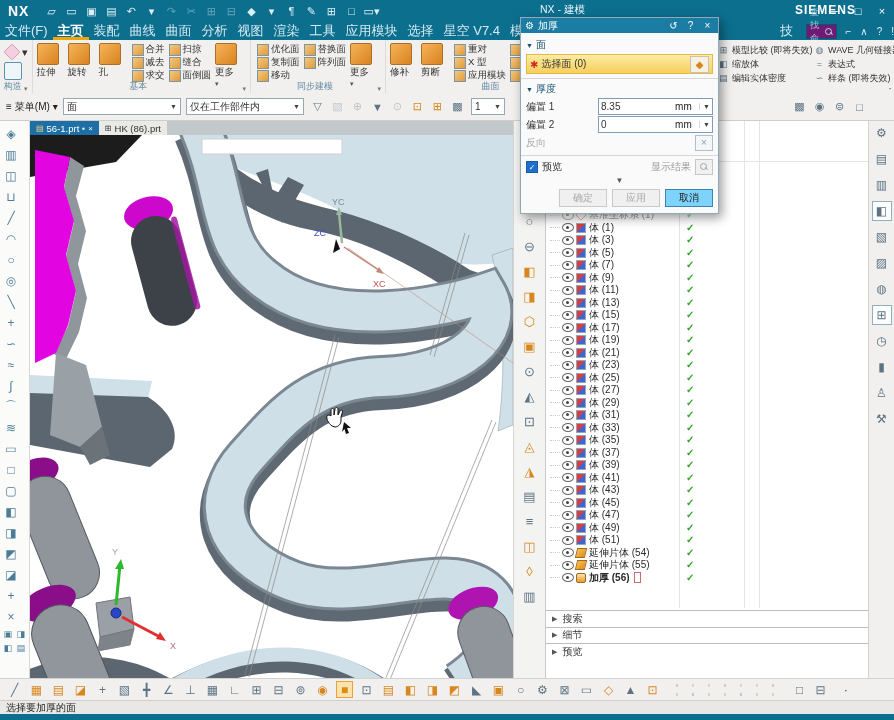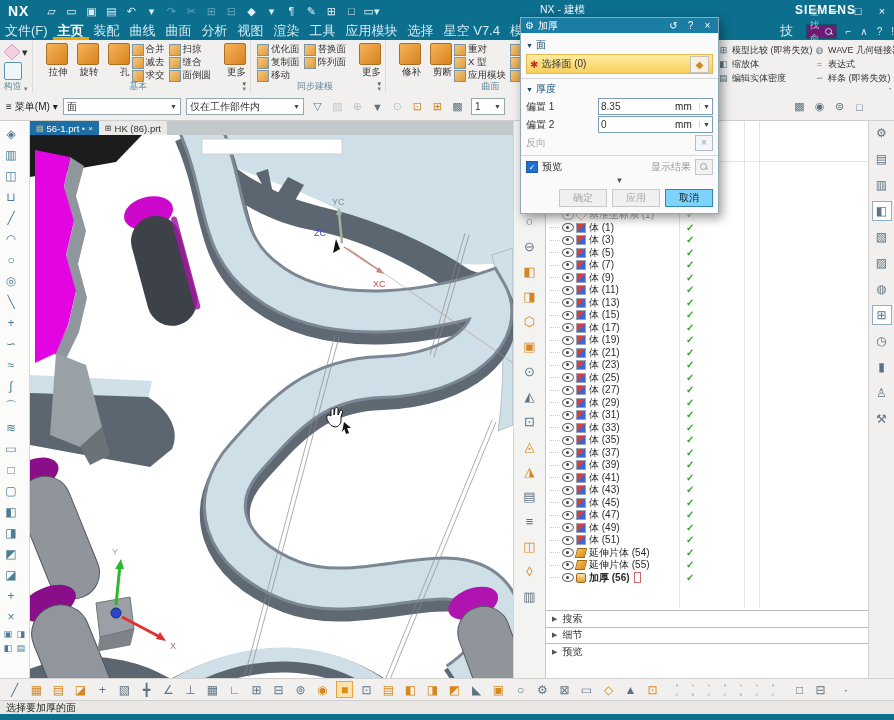--- a/index.html
+++ b/index.html
@@ -30,21 +30,21 @@
   .mag::before{content:"";position:absolute;left:0;top:0;width:5px;height:5px;border:1px solid #bcd9e4;border-radius:50%;}
   .mag::after{content:"";position:absolute;left:5px;top:5px;width:3px;height:1px;background:#bcd9e4;transform:rotate(45deg);}
   .menuicons{display:flex;align-items:center;gap:9px;margin-left:8px;color:#dceef5;font-size:10px;}
   
   .ribbon{position:absolute;left:0;top:40px;width:894px;height:53px;background:#f1f0ef;
           border-bottom:1px solid #d2d1d0;display:flex;}
   .rgroup{position:relative;display:flex;align-items:flex-start;padding:2px 4px 12px 4px;border-right:1px solid #dddcdb;}
   .glabel{position:absolute;bottom:0;left:0;right:6px;text-align:center;font-size:9px;color:#628aa0;}
   .glabel .caret{position:absolute;right:-2px;bottom:0;font-size:7px;color:#777;}
   .rbigs{display:flex;}
-  .rbig{width:31px;display:flex;flex-direction:column;align-items:flex-end;gap:1px;padding-top:1px;}
+  .rbig{width:31px;display:flex;flex-direction:column;align-items:flex-start;gap:1px;padding-top:1px;}
   .bicon{width:20px;height:20px;border-radius:2px;background:linear-gradient(135deg,#f6b35a,#d8831f);
          border:1px solid #a97026;}
   .bicon.pinkd{background:#f5cfe0;border:1px solid #c98fb0;transform:rotate(45deg) scale(.75);}
   .bicon.teal{background:#eef6fa;border:1px solid #5e93ad;}
   .blabel{font-size:9.5px;color:#333;white-space:nowrap;}
   .rsmalls{display:grid;grid-template-rows:repeat(3,13px);grid-auto-flow:column;column-gap:2px;margin:1px 2px 0 2px;}
   .rsmall{display:flex;align-items:center;gap:2px;font-size:9.5px;color:#333;white-space:nowrap;padding-right:2px;}
   .sicon{width:10px;height:10px;border:1px solid #7d96a5;background:linear-gradient(135deg,#f3c97f,#e19a3a);flex:0 0 auto;}
   .rmore .caret{font-size:7px;color:#555;}
   .construct{display:flex;flex-direction:column;gap:2px;padding-top:2px;}

